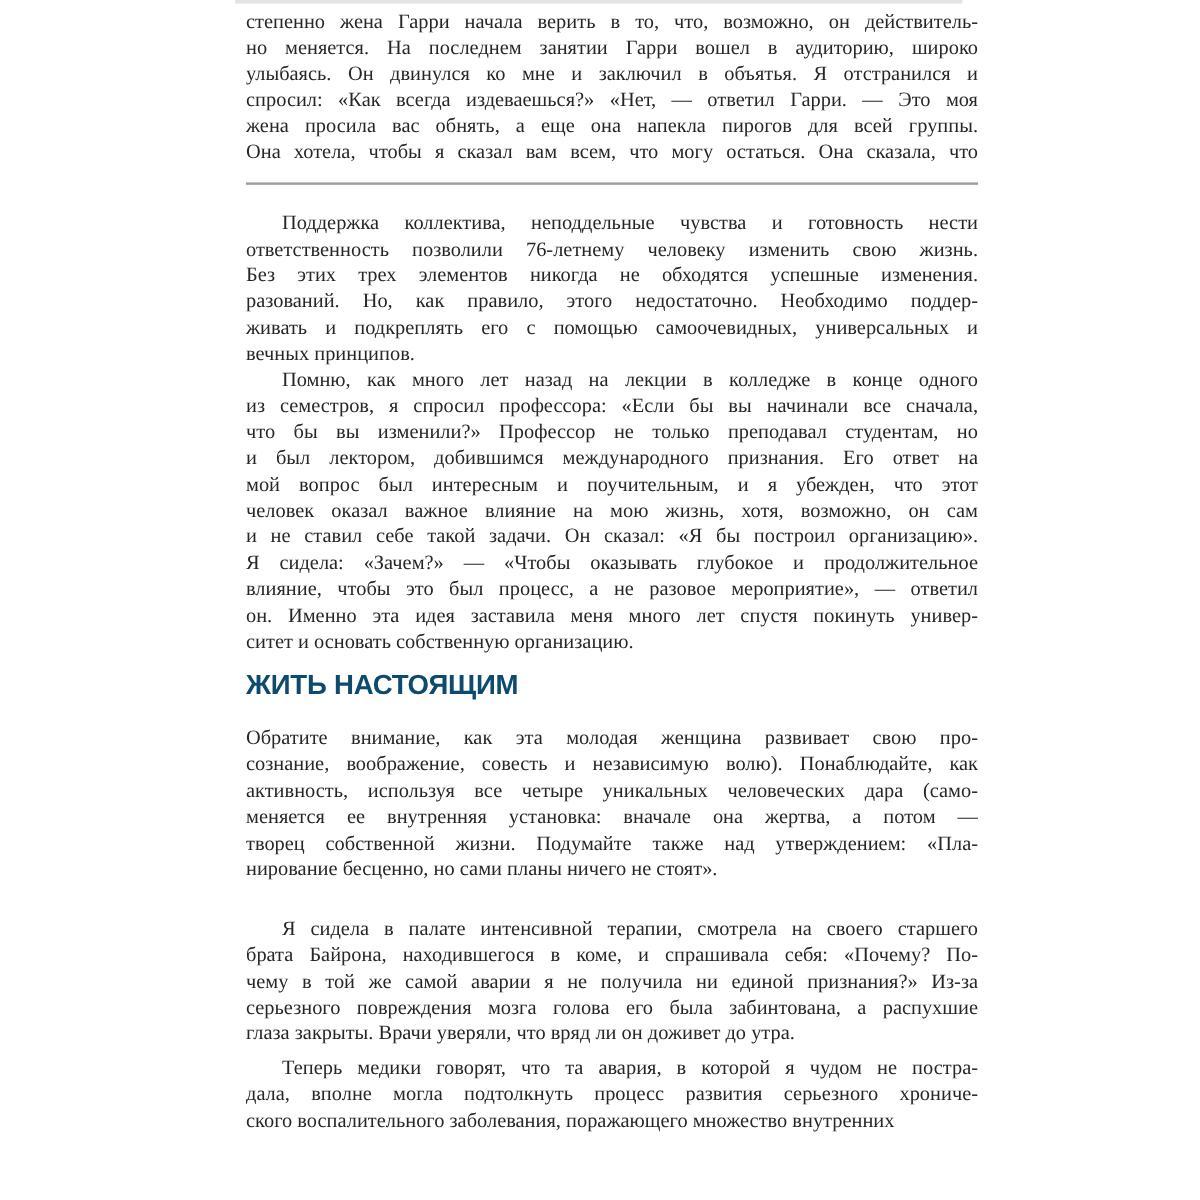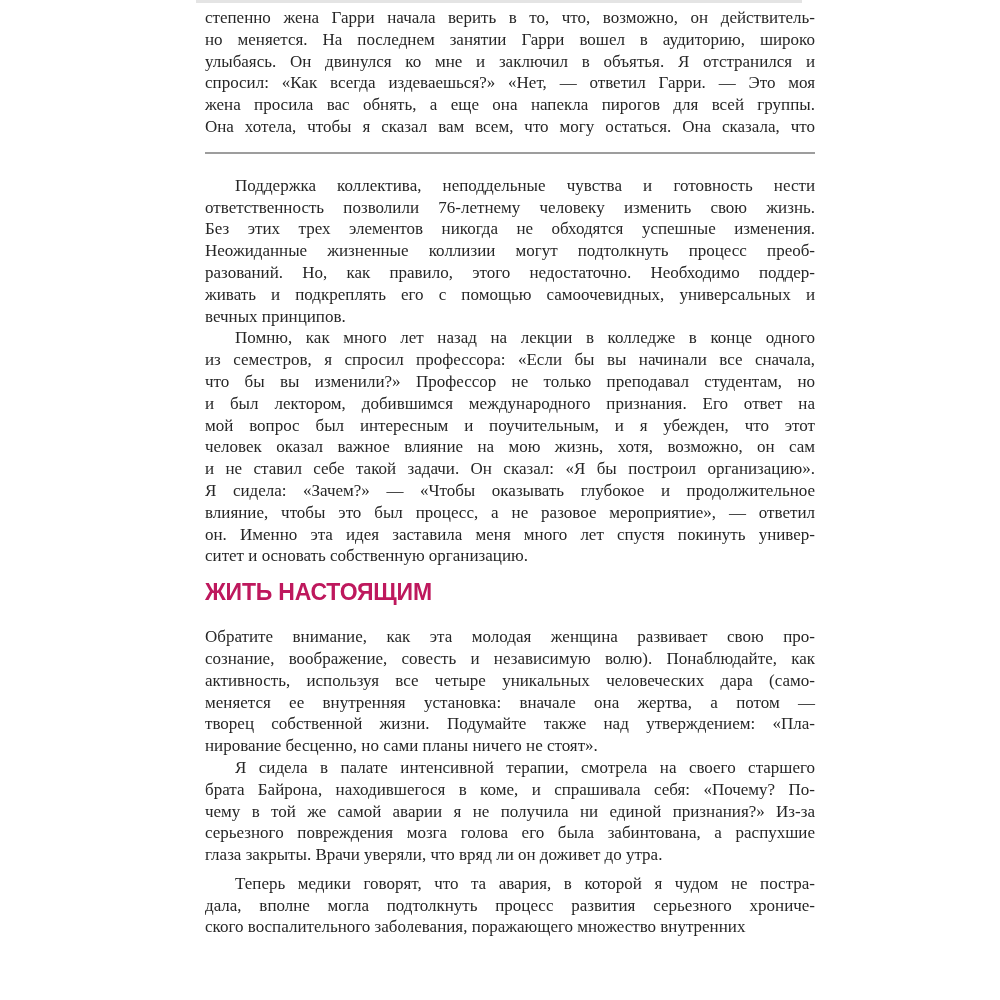--- a/index.html
+++ b/index.html
@@ -35,24 +35,24 @@
     border:none;height:2px;background:#9d9d9d;
     margin:14px 0 21px 0;width:100%;
   }
   .heading{
     margin:13px 0 21px 0;
     font-family:"Liberation Sans", sans-serif;
     font-weight:700;
     font-size:23px;
     line-height:25px;
     letter-spacing:-0.2px;
-    color:#be185d;
+    color:#0c4a6e;
     text-align:left;
   }
-  .gap-before-quote{}
+  .gap-before-quote{margin-top:28px;}
   .gap-small{margin-top:7px;}
 </style>
 </head>
 <body>
 
 <div class="page">
   <div class="scan-artifact"></div>
   <div class="content" id="content">
       <p class="para">
         <span class="line first">степенно жена Гарри начала верить в то, что, возможно, он действитель-</span>
@@ -60,21 +60,20 @@
         <span class="line">улыбаясь. Он двинулся ко мне и заключил в объятья. Я отстранился и</span>
         <span class="line">спросил: «Как всегда издеваешься?» «Нет, — ответил Гарри. — Это моя</span>
         <span class="line">жена просила вас обнять, а еще она напекла пирогов для всей группы.</span>
         <span class="line">Она хотела, чтобы я сказал вам всем, что могу остаться. Она сказала, что</span>
       </p>
       <hr class="rule">
       <p class="para indent">
         <span class="line first">Поддержка коллектива, неподдельные чувства и готовность нести</span>
         <span class="line">ответственность позволили 76-летнему человеку изменить свою жизнь.</span>
         <span class="line">Без этих трех элементов никогда не обходятся успешные изменения.</span>
-        <span class="line">Неожиданные жизненные коллизии могут подтолкнуть процесс преоб-</span>
         <span class="line">разований. Но, как правило, этого недостаточно. Необходимо поддер-</span>
         <span class="line">живать и подкреплять его с помощью самоочевидных, универсальных и</span>
         <span class="line end">вечных принципов.</span>
       </p>
       <p class="para indent">
         <span class="line first">Помню, как много лет назад на лекции в колледже в конце одного</span>
         <span class="line">из семестров, я спросил профессора: «Если бы вы начинали все сначала,</span>
         <span class="line">что бы вы изменили?» Профессор не только преподавал студентам, но</span>
         <span class="line">и был лектором, добившимся международного признания. Его ответ на</span>
         <span class="line">мой вопрос был интересным и поучительным, и я убежден, что этот</span>

